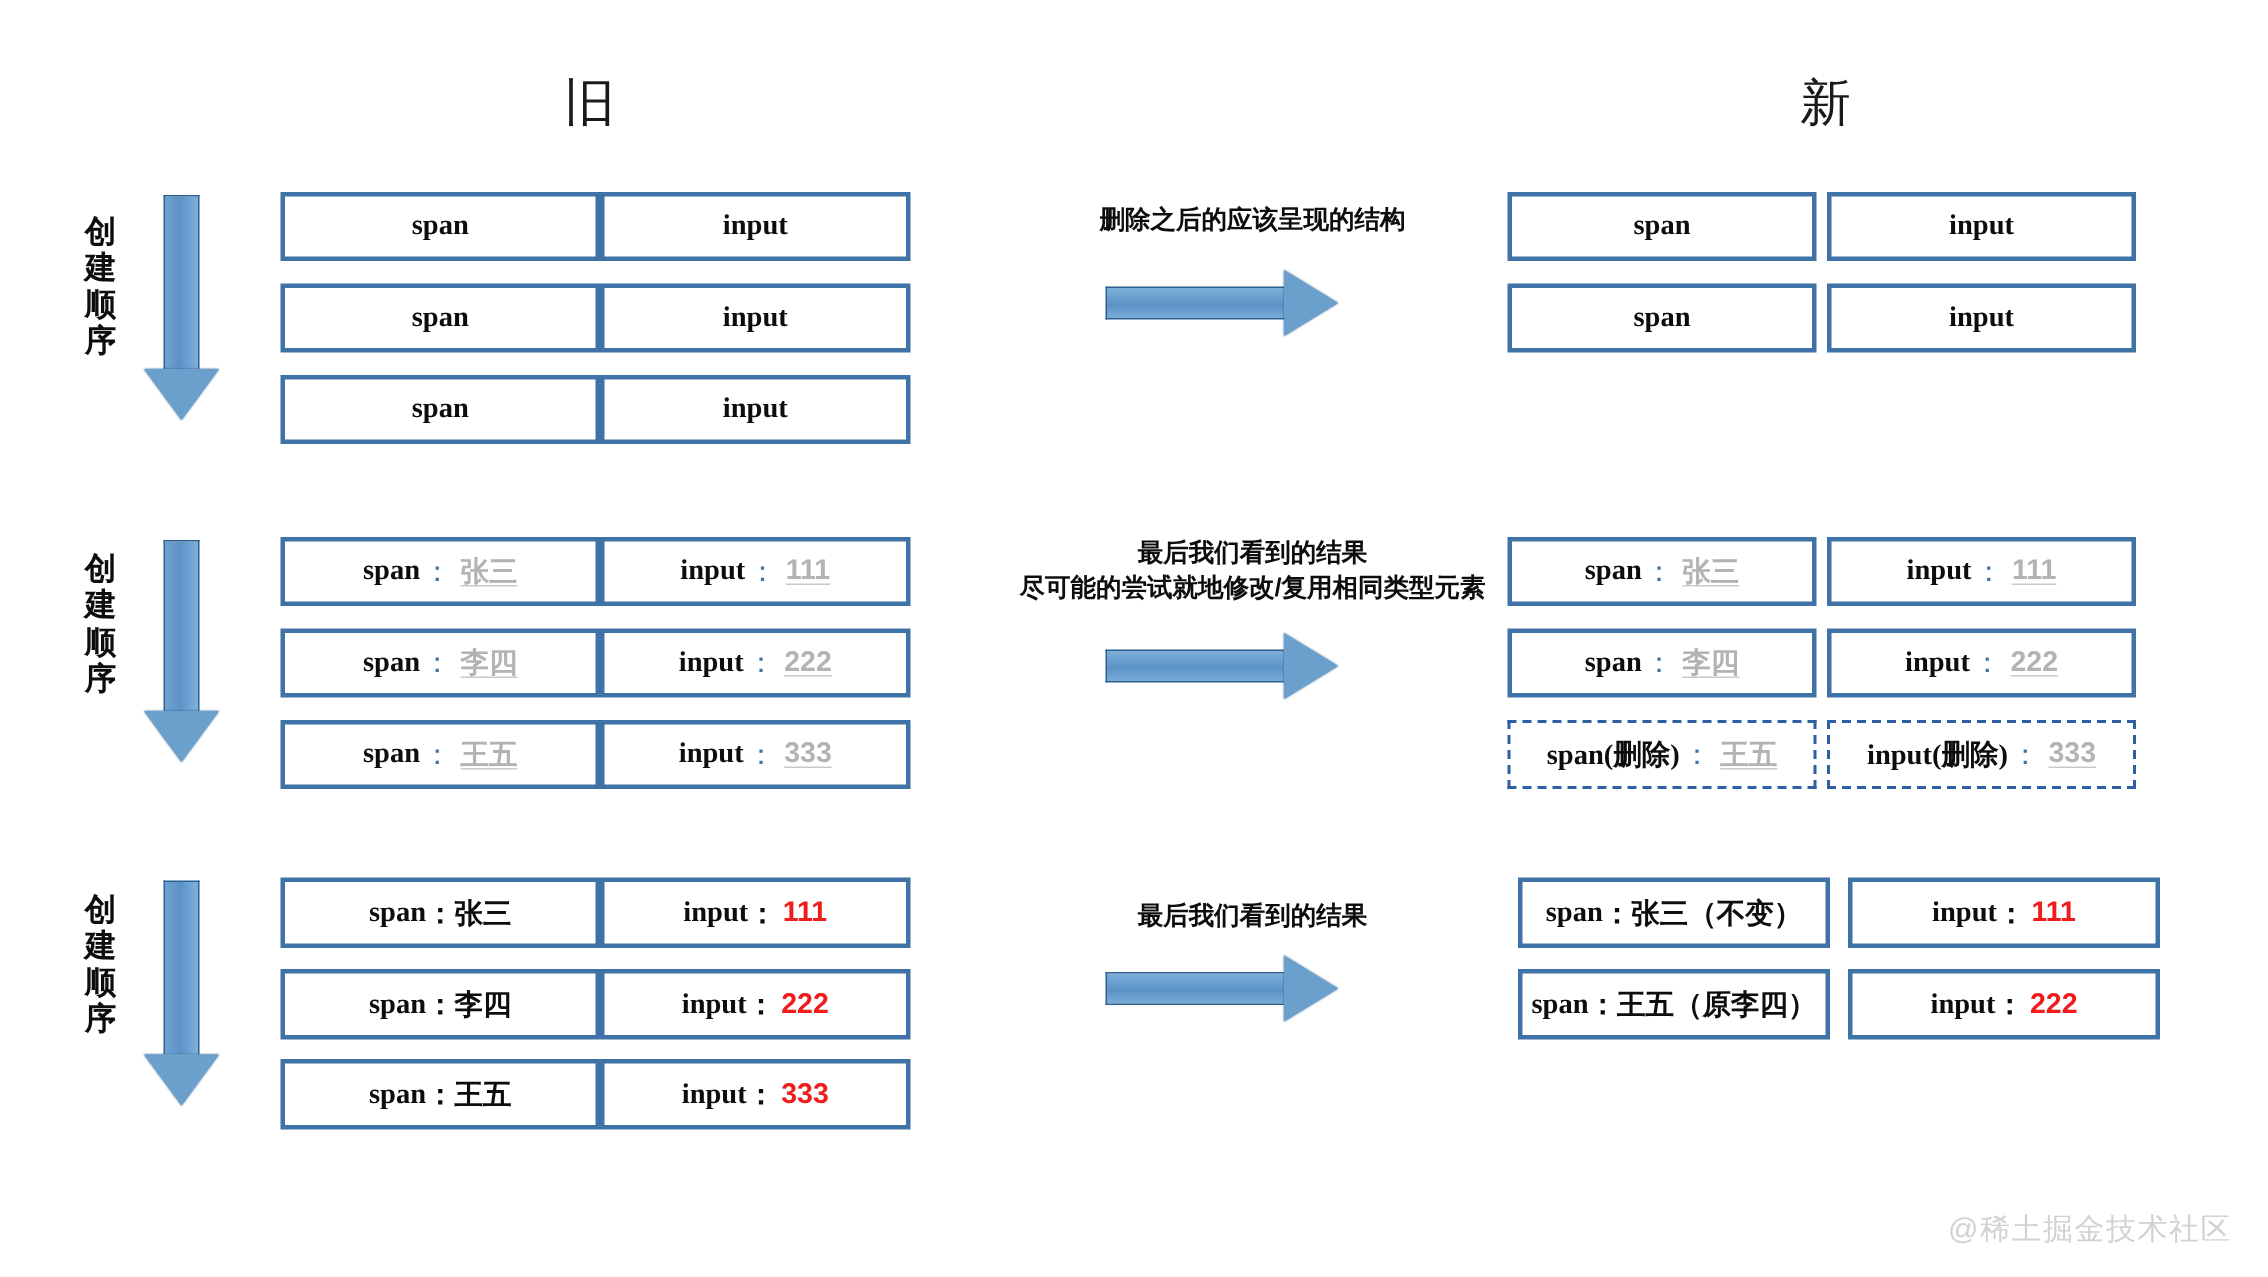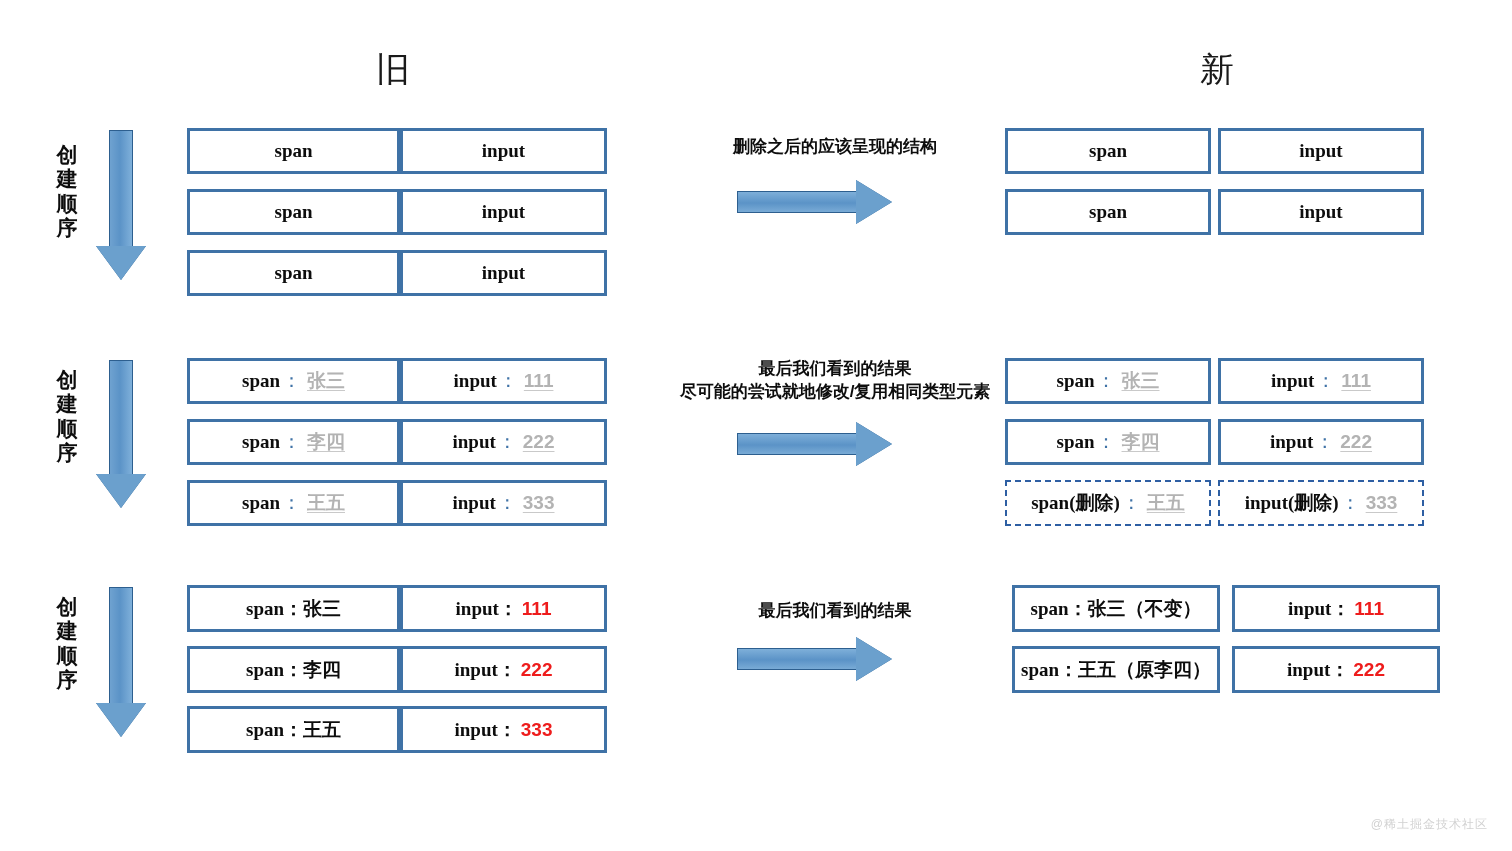--- a/index.html
+++ b/index.html
@@ -119,21 +119,21 @@
     border-top: 22px solid transparent;
     border-bottom: 22px solid transparent;
     border-left: 36px solid #6ba0cd;
     filter: drop-shadow(0 0 0.6px #2d5f8f);
   }
 
   
   #watermark {
     position: absolute;
     right: 24px; bottom: 18px;
-    font-size: 12px;
+    font-size: 20px;
     color: #d2d2d2;
     letter-spacing: 1px;
     white-space: nowrap;
   }
 </style>
 </head>
 <body>
 
 <div id="stage">
 

